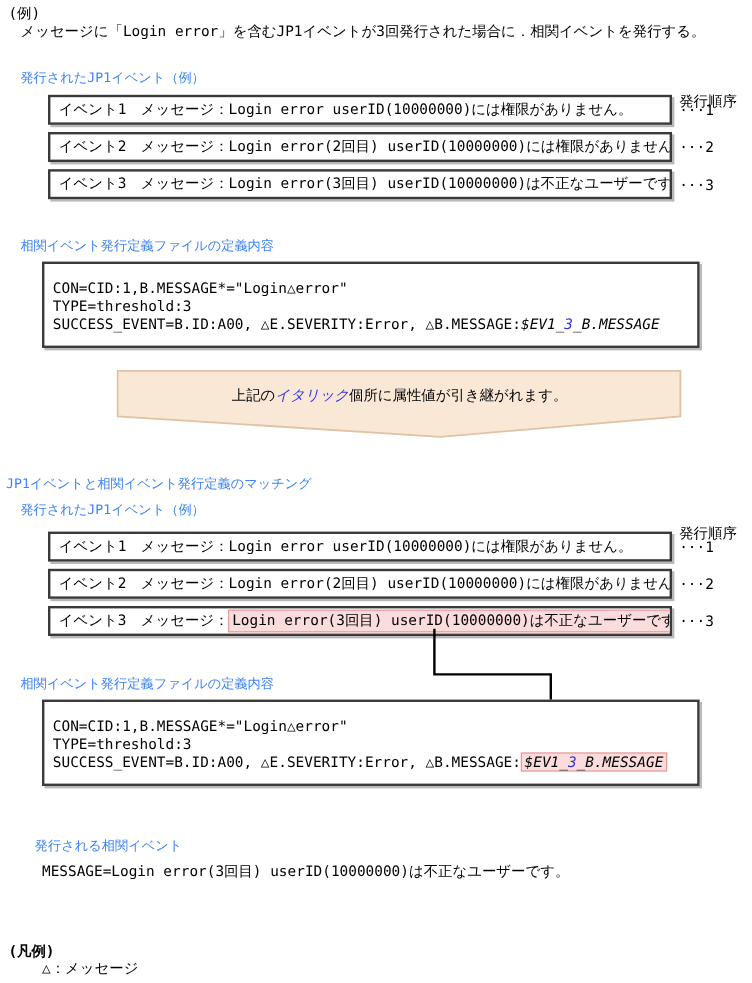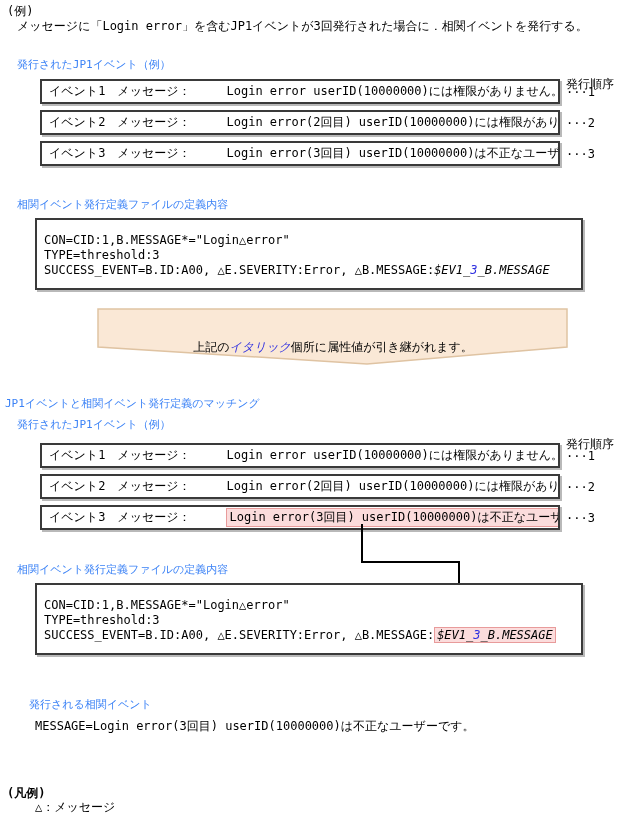--- a/index.html
+++ b/index.html
@@ -8,39 +8,39 @@
     font-family:"DejaVu Sans Mono","Liberation Mono",monospace;
     font-size:12px;color:#000;overflow:hidden;
   }
   .abs{position:absolute;white-space:nowrap;}
   .heading{font-size:11px;color:#3b82f6;}
   .event-box{
     position:absolute;left:40px;width:520px;height:25px;box-sizing:border-box;
     border:2px solid #3a3a3a;background:#fff;
     box-shadow:2px 2px 0 #b9b9b9;
     display:flex;align-items:center;padding-left:7px;
-    white-space:nowrap;overflow:hidden;gap:36px;
+    white-space:nowrap;overflow:hidden;
   }
   .def-box{
     position:absolute;left:35px;width:548px;height:72px;box-sizing:border-box;
     border:2px solid #3a3a3a;background:#fff;
     box-shadow:2px 2px 0 #b9b9b9;
     padding:13px 0 0 7px;line-height:15px;white-space:nowrap;overflow:hidden;
   }
   .order{position:absolute;left:566px;width:59px;white-space:nowrap;}
   .order-head{position:absolute;left:566px;width:59px;text-align:left;white-space:nowrap;margin-top:19px;}
   .hl{
     background:var(--highlight-fill);
     border:1px solid var(--highlight-border);
     padding:0 2px;
   }
   .it{font-style:italic;}
   .blue{color:var(--accent-blue);}
   .banner-poly{fill:var(--banner-fill);stroke:var(--banner-border);stroke-width:1.5;}
-  .banner-text{position:absolute;left:97px;top:339px;width:472px;text-align:center;white-space:nowrap;}
+  .banner-text{position:absolute;left:97px;top:321px;width:472px;text-align:center;white-space:nowrap;}
   .arrow-line{stroke:#000;stroke-width:2;fill:none;}
   .arrow-head{fill:#000;stroke:none;}
   .result-lines{line-height:15px;white-space:nowrap;}
 </style>
 </head>
 <body>
 
 <div id="figure">
 
   <div class="abs" style="left:7px;top:3px;">(例)</div>

